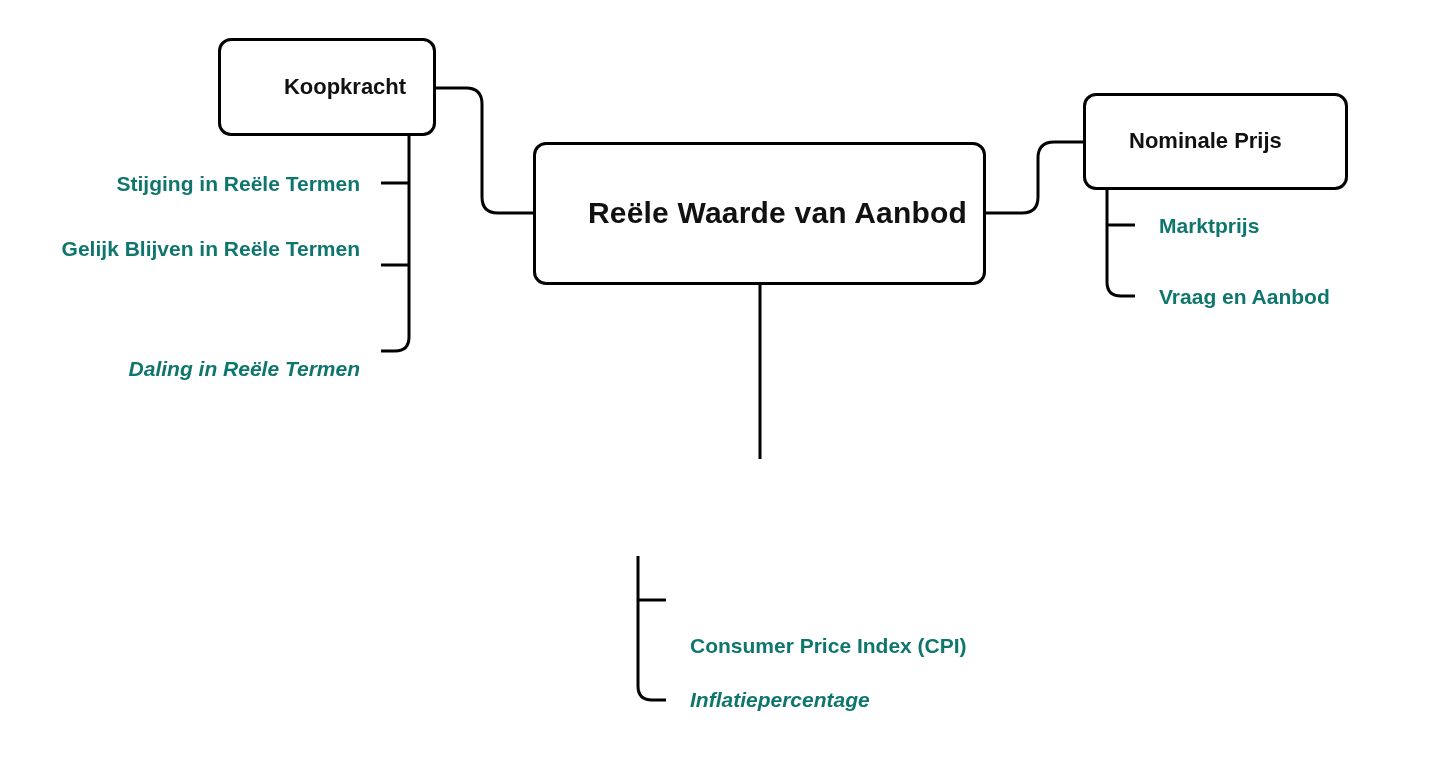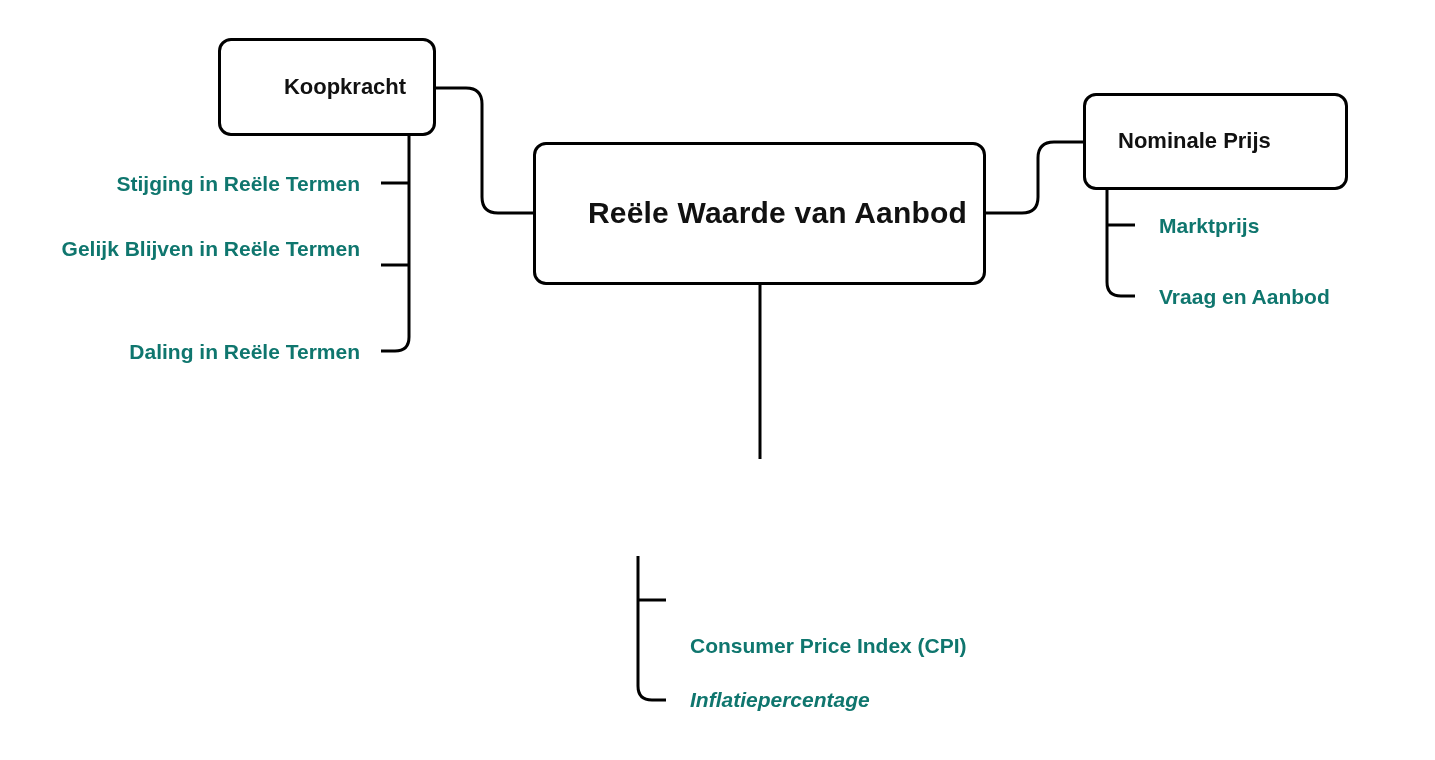--- a/index.html
+++ b/index.html
@@ -53,21 +53,21 @@
     height: 98px;
     font-size: 22px;
   }
   .node-nominale {
     left: 1083px;
     top: 93px;
     width: 265px;
     height: 97px;
     font-size: 22px;
     justify-content: flex-start;
-    padding-left: 32px;
+    padding-left: 43px;
     text-align: left;
   }
   .node-inflatie {
     left: 613px;
     top: 459px;
     width: 292px;
     height: 97px;
     font-size: 22px;
     justify-content: flex-start;
     padding-left: 26px;
@@ -82,21 +82,21 @@
   }
   .leaf-left {
     text-align: right;
     right: 1075px;
   }
   .leaf-right {
     text-align: left;
   }
   .leaf-l0 { top: 169px; width: 345px; }
   .leaf-l1 { top: 234px; width: 345px; }
-  .leaf-l2 { top: 337px; width: 345px; }
+  .leaf-l2 { top: 354px; width: 345px; font-style: italic; }
   .leaf-r0 { left: 1159px; top: 211px; width: 260px; }
   .leaf-r1 { left: 1159px; top: 282px; width: 260px; }
   .leaf-b0 { left: 690px; top: 583px; width: 320px; margin-top: 48px; }
   .leaf-b1 { left: 690px; top: 685px; width: 330px; font-style: italic; }
 </style>
 </head>
 <body>
 
 <div id="canvas">
 

